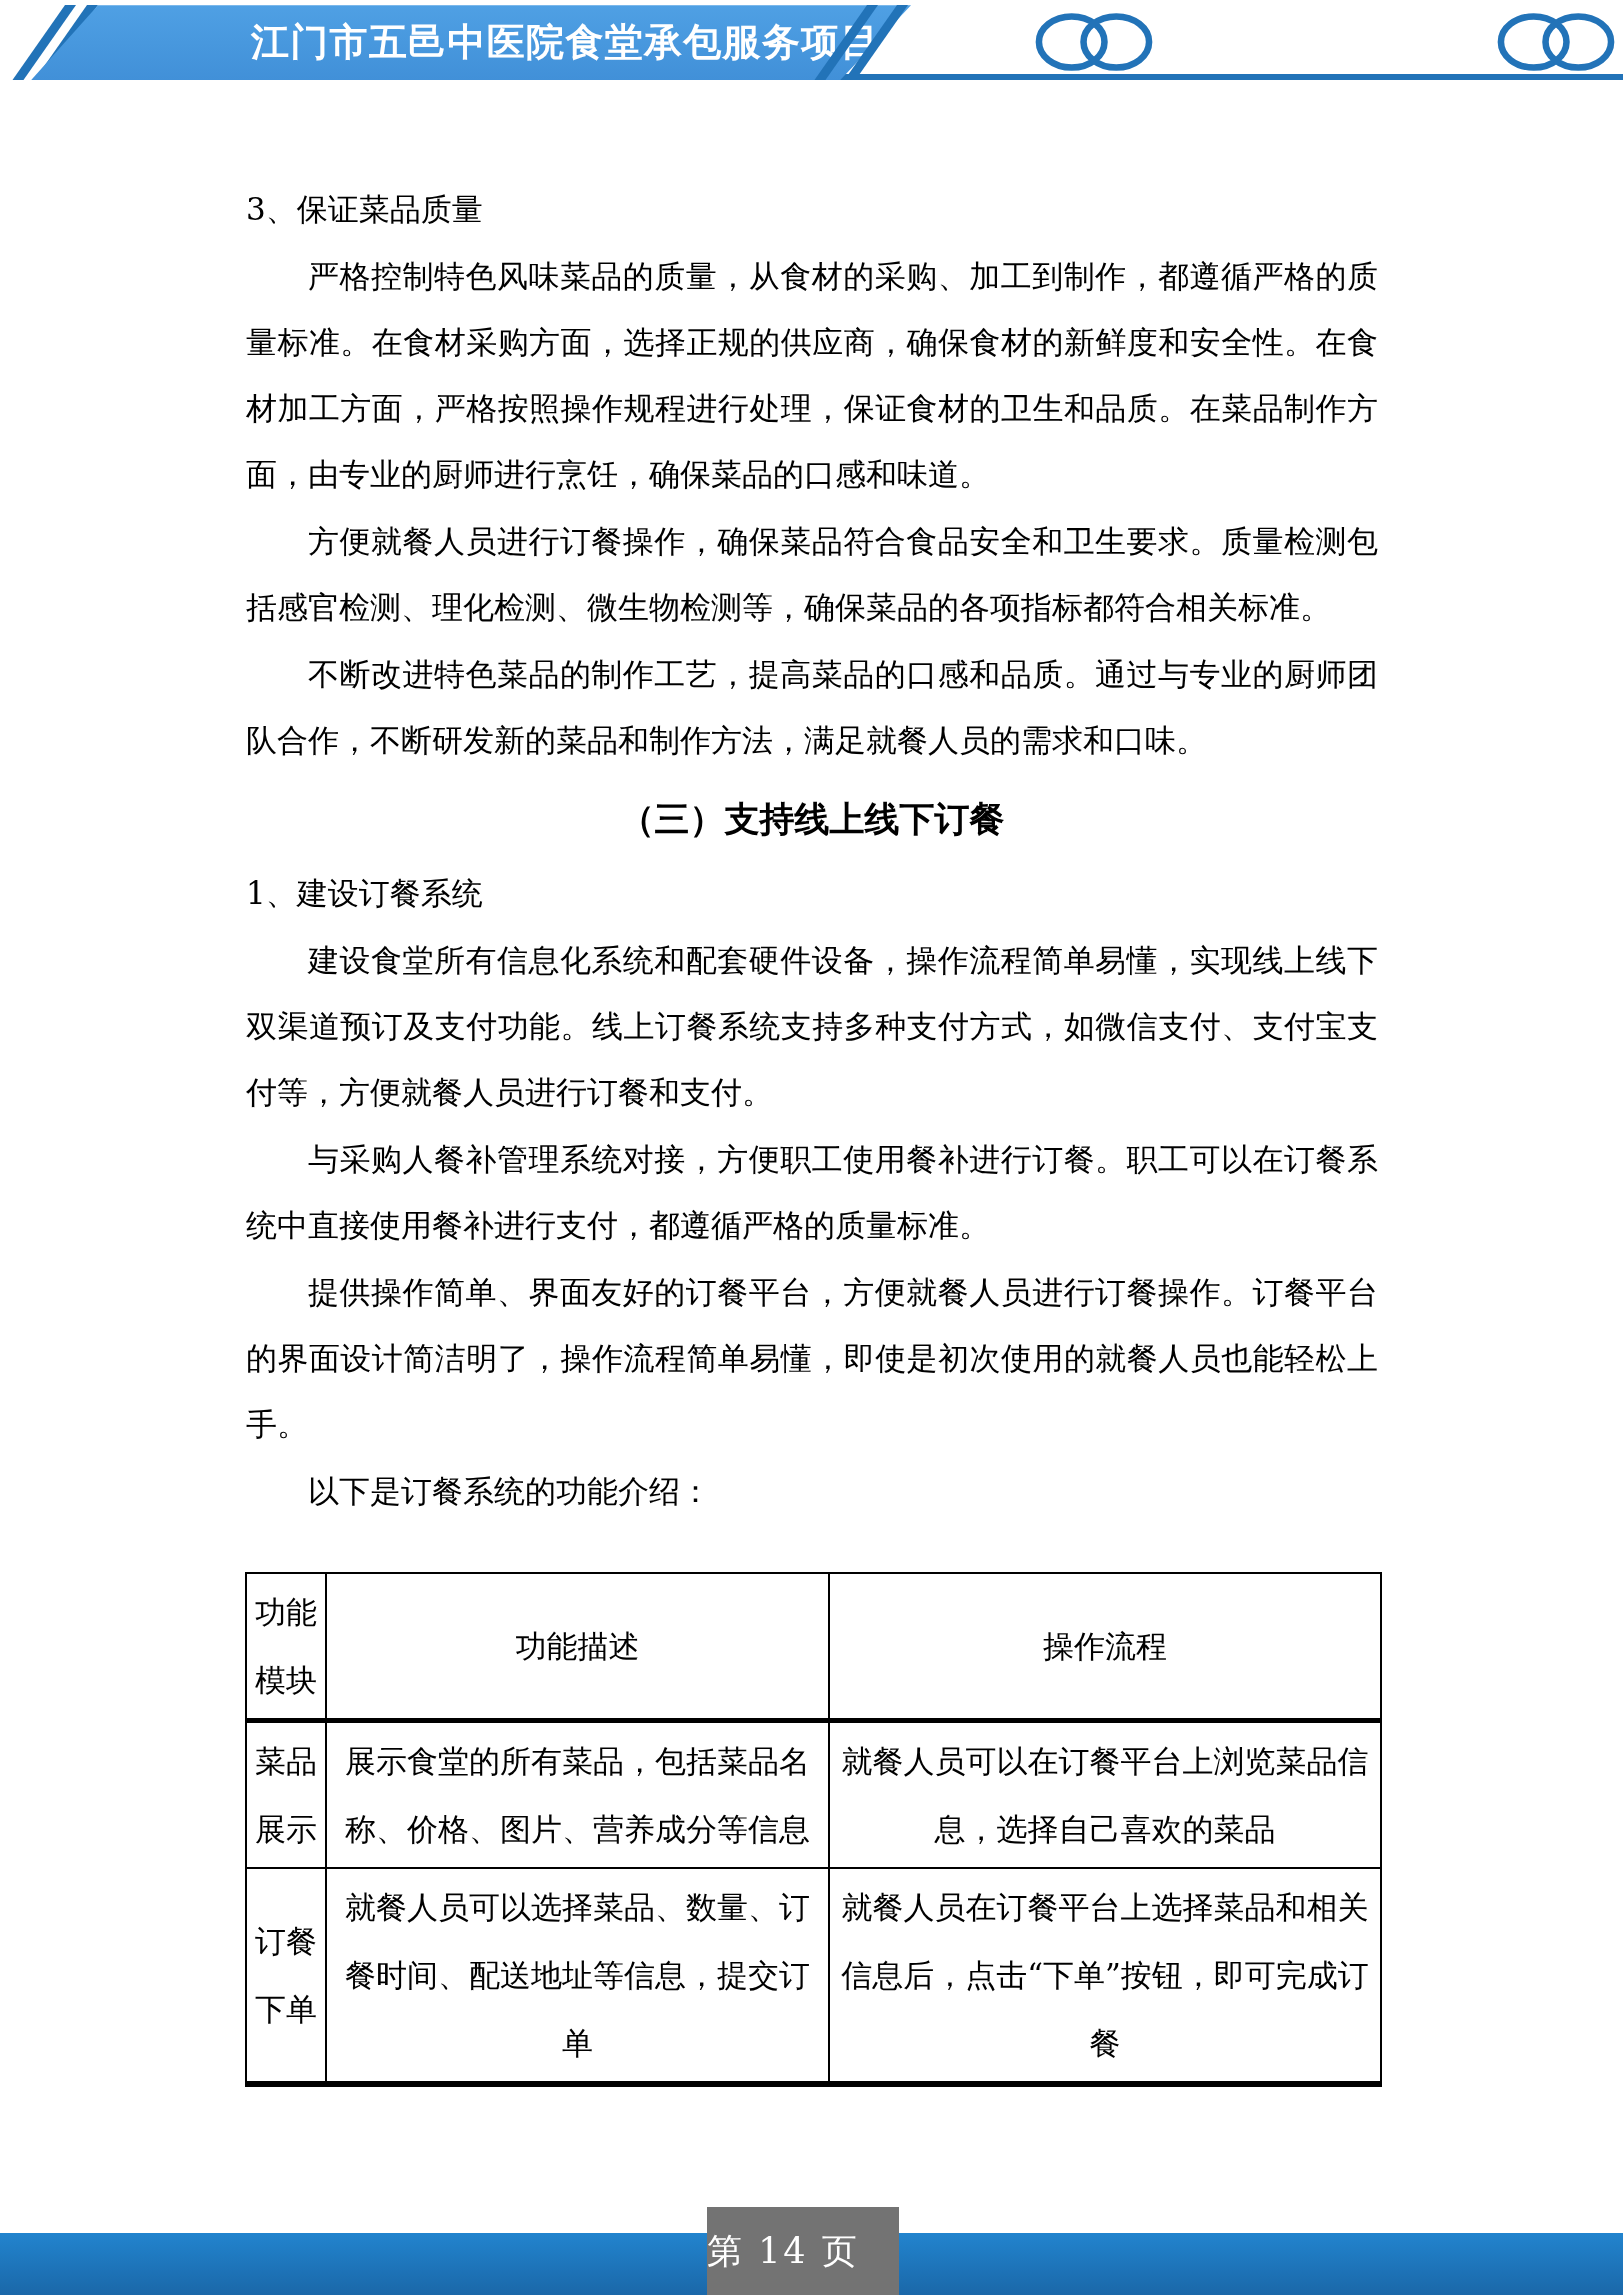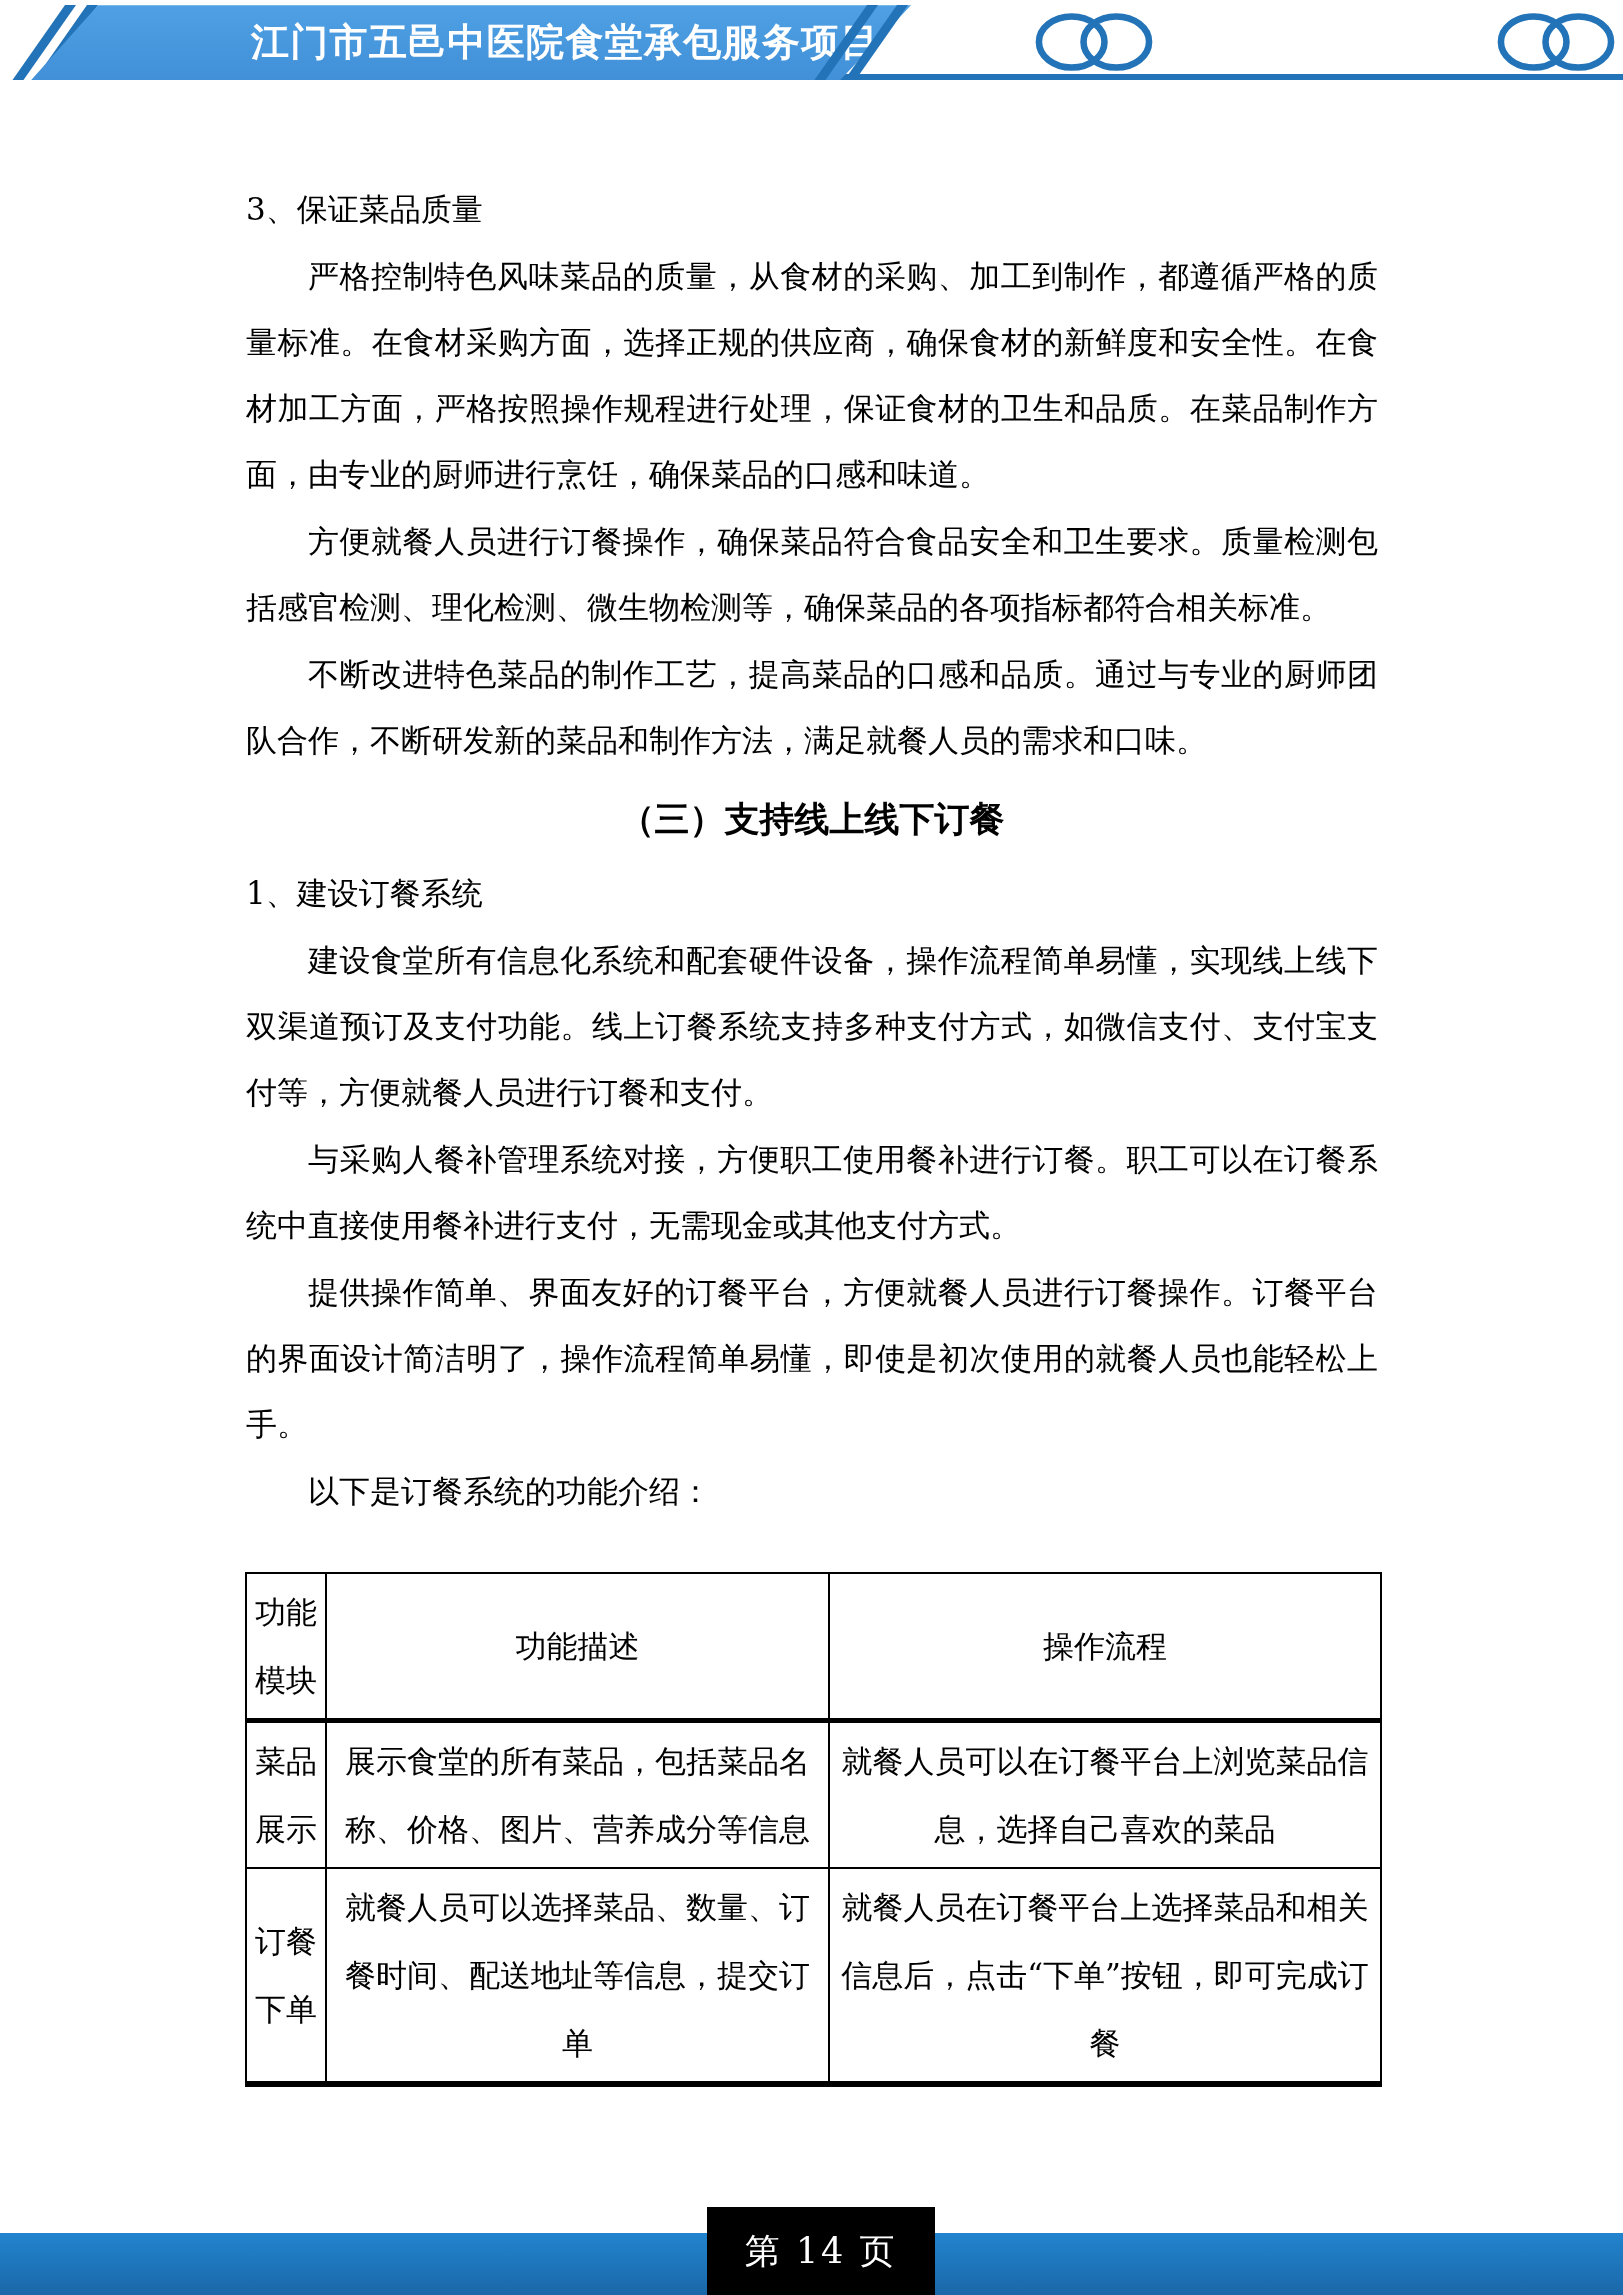--- a/index.html
+++ b/index.html
@@ -74,23 +74,23 @@
   table.features thead th{border-bottom:5.2px solid #000;height:135px;}
   table.features tbody tr.r1 td{height:135px;}
   table.features tbody tr.r2 td{height:202px;}
 
   
   .footer-band{
     position:absolute;left:0;top:2233px;width:1623px;height:63px;
     background:linear-gradient(180deg,#2284ce 0%,#1a67a8 100%);
   }
   .page-badge{
-    position:absolute;left:707px;top:2207px;width:228px;height:88px;
-    background:#000000;
-    display:flex;align-items:center;justify-content:center;
+    position:absolute;left:707px;top:2207px;width:192px;height:88px;
+    background:#737373;
+    display:flex;align-items:center;
   }
   .page-badge span{
     color:#ffffff;font-size:35px;letter-spacing:2.6px;
     font-family:"DejaVu Serif","Liberation Serif",serif;
   }
 </style>
 </head>
 <body>
 
 <div class="page">
@@ -114,21 +114,21 @@
   </svg>
 
   <div class="content">
     <p class="plain">3、保证菜品质量</p>
     <p class="indent">严格控制特色风味菜品的质量，从食材的采购、加工到制作，都遵循严格的质量标准。在食材采购方面，选择正规的供应商，确保食材的新鲜度和安全性。在食材加工方面，严格按照操作规程进行处理，保证食材的卫生和品质。在菜品制作方面，由专业的厨师进行烹饪，确保菜品的口感和味道。</p>
     <p class="indent">方便就餐人员进行订餐操作，确保菜品符合食品安全和卫生要求。质量检测包括感官检测、理化检测、微生物检测等，确保菜品的各项指标都符合相关标准。</p>
     <p class="indent">不断改进特色菜品的制作工艺，提高菜品的口感和品质。通过与专业的厨师团队合作，不断研发新的菜品和制作方法，满足就餐人员的需求和口味。</p>
     <h3>（三）支持线上线下订餐</h3>
     <p class="plain">1、建设订餐系统</p>
     <p class="indent">建设食堂所有信息化系统和配套硬件设备，操作流程简单易懂，实现线上线下双渠道预订及支付功能。线上订餐系统支持多种支付方式，如微信支付、支付宝支付等，方便就餐人员进行订餐和支付。</p>
-    <p class="indent">与采购人餐补管理系统对接，方便职工使用餐补进行订餐。职工可以在订餐系统中直接使用餐补进行支付，无需现金或其他支付方式。</p>
+    <p class="indent">与采购人餐补管理系统对接，方便职工使用餐补进行订餐。职工可以在订餐系统中直接使用餐补进行支付，都遵循严格的质量标准。</p>
     <p class="indent">提供操作简单、界面友好的订餐平台，方便就餐人员进行订餐操作。订餐平台的界面设计简洁明了，操作流程简单易懂，即使是初次使用的就餐人员也能轻松上手。</p>
     <p class="indent pre-table">以下是订餐系统的功能介绍：</p>
 
     <table class="features">
       <colgroup>
         <col style="width:80px">
         <col style="width:503px">
         <col style="width:552px">
       </colgroup>
       <thead>

